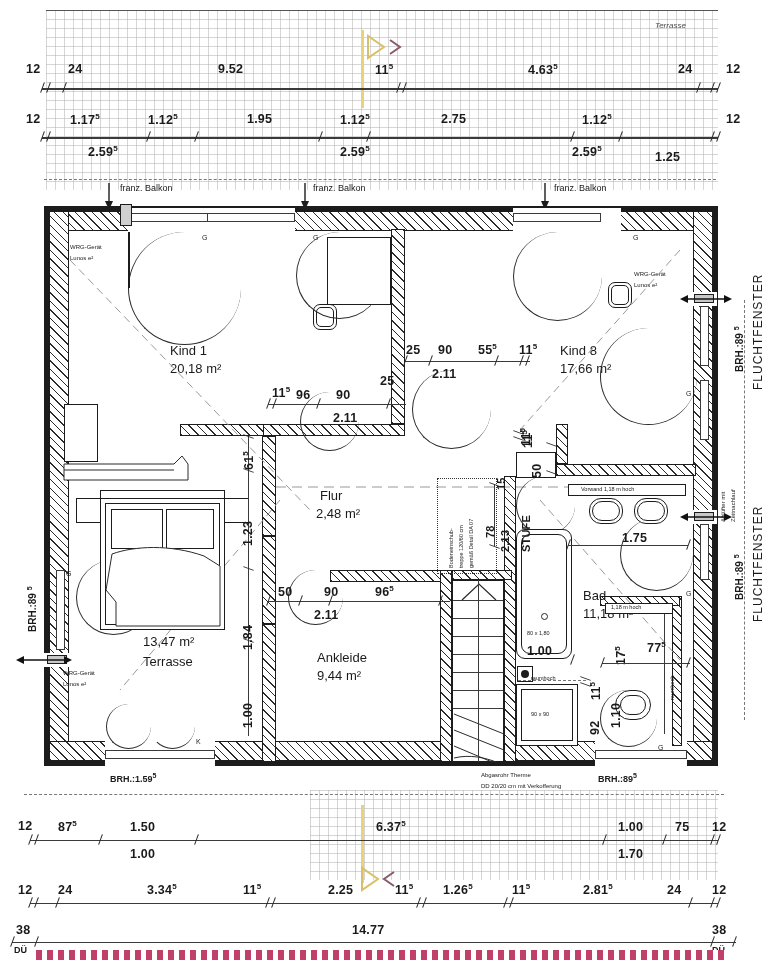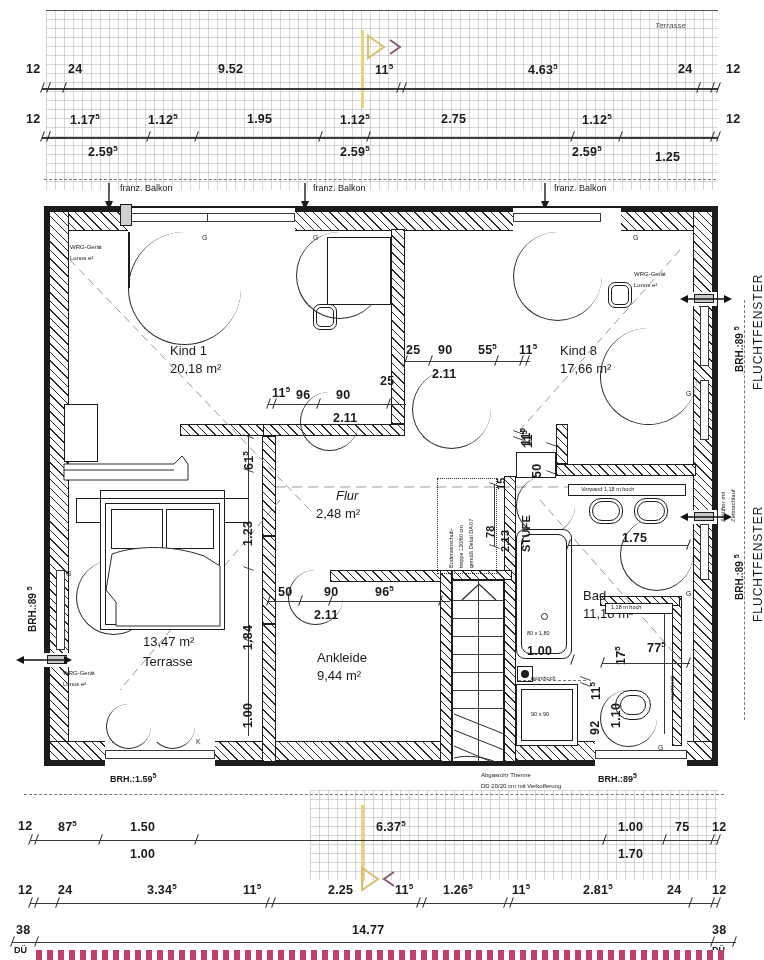--- a/index.html
+++ b/index.html
@@ -202,21 +202,21 @@
   <div class="hatch" style="left:600px;top:596px;width:80px;height:10px;"></div>
 
   <div class="hatch" style="left:452px;top:570px;width:60px;height:10px;"></div>
 
   <div class="txt roomname" style="left:170px;top:344px;">Kind 1</div>
   <div class="txt roomname" style="left:170px;top:362px;">20,18 m²</div>
 
   <div class="txt roomname" style="left:560px;top:344px;">Kind 8</div>
   <div class="txt roomname" style="left:560px;top:362px;">17,66 m²</div>
 
-  <div class="txt roomname" style="left:336px;top:489px;font-style:italic;">Flur</div>
+  <div class="txt roomname" style="left:320px;top:489px;">Flur</div>
   <div class="txt roomname" style="left:316px;top:507px;">2,48 m²</div>
 
   <div class="txt roomname" style="left:583px;top:589px;">Bad</div>
   <div class="txt roomname" style="left:583px;top:607px;">11,18 m²</div>
 
   <div class="txt roomname" style="left:143px;top:655px;">Terrasse</div>
   <div class="txt roomname" style="left:143px;top:635px;">13,47 m²</div>
 
   <div class="txt roomname" style="left:317px;top:651px;">Ankleide</div>
   <div class="txt roomname" style="left:317px;top:669px;">9,44 m²</div>

